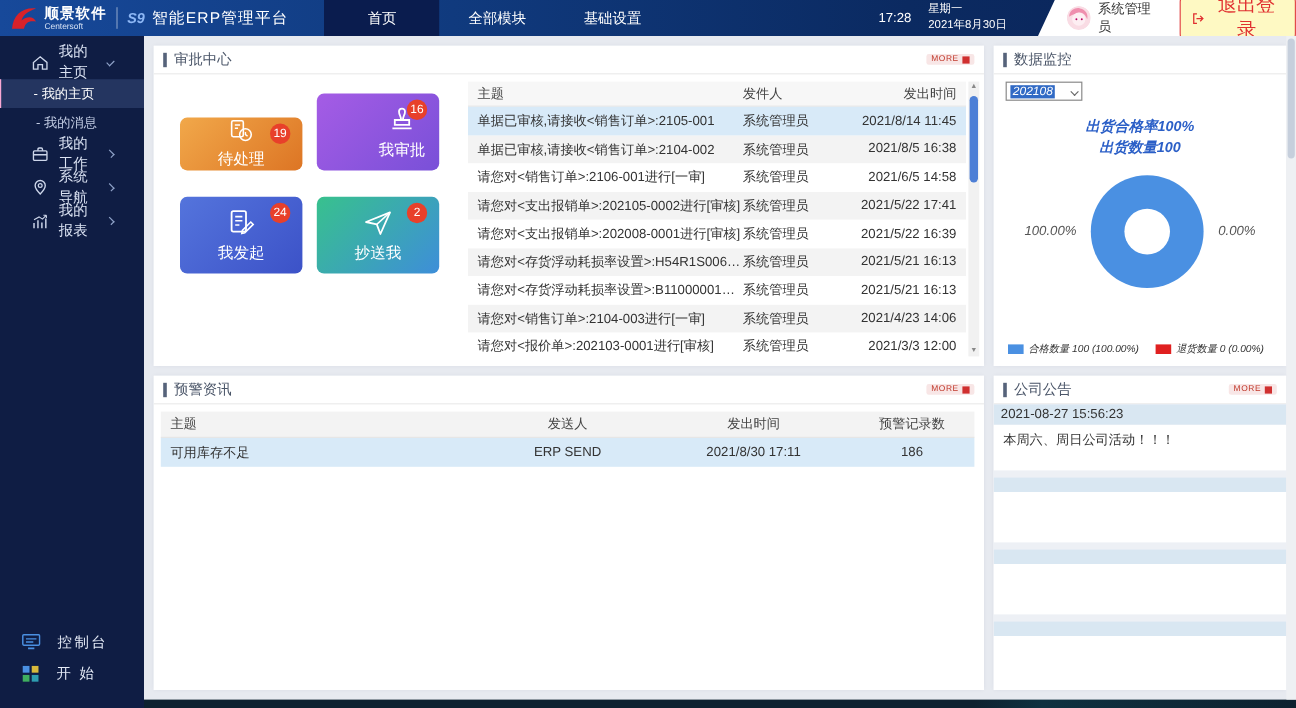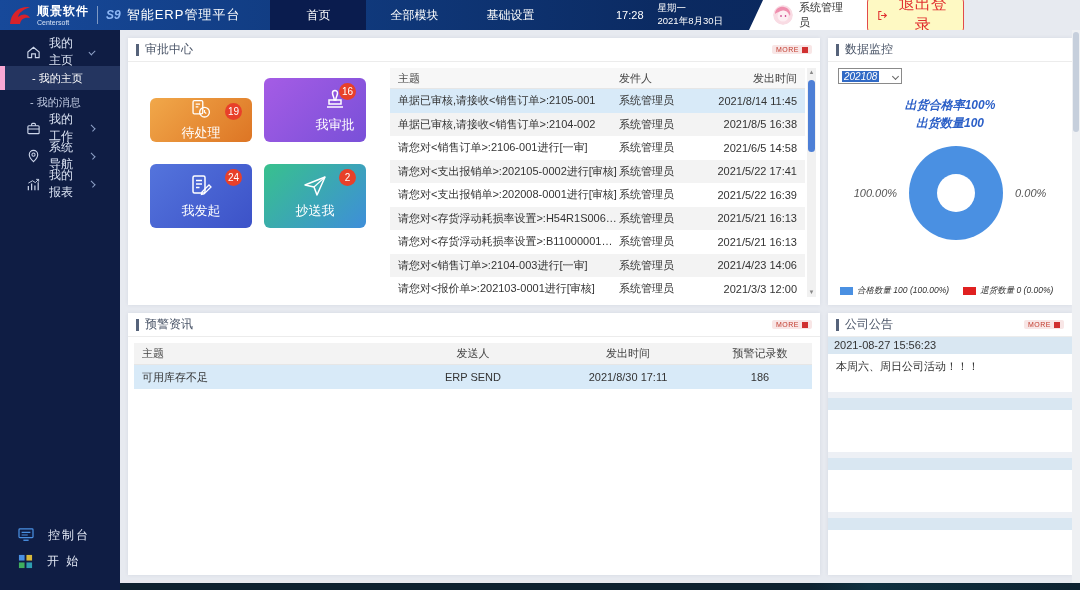--- a/index.html
+++ b/index.html
@@ -1,20 +1,20 @@
 <!DOCTYPE html>
 <html><head>
 <meta charset="utf-8">
 <style>
   * { margin:0; padding:0; box-sizing:border-box; }
   html,body { width:1080px; height:590px; overflow:hidden; }
   body { font-family:"Liberation Sans","DejaVu Sans",sans-serif; background:#e7eaf0; position:relative; }
 
   
-  .topbar { position:absolute; left:0; top:0; width:964px; height:30px;
+  .topbar { position:absolute; left:0; top:0; width:1080px; height:30px;
     background:linear-gradient(90deg,#17499a 0%,#103a7e 35%,#0b2a61 70%,#0a2458 100%);
     display:flex; align-items:center; color:#fff; z-index:5; }
   .logo { display:flex; align-items:center; gap:5px; padding-left:8px; }
   .logo-mark { width:24px; height:22px; }
   .logo-text { line-height:1; }
   .logo-title { font-size:12px; font-weight:bold; letter-spacing:1px; }
   .logo-subtitle { font-size:7px; color:#d6e2f5; margin-top:2px; }
   .logo-divider { width:1px; height:18px; background:rgba(255,255,255,.45); margin:0 8px; }
   .s9 { font-size:12px; font-weight:bold; font-style:italic; color:#8db7f5; margin-right:6px; }
   .app-title { font-size:13px; letter-spacing:1px; }
@@ -37,21 +37,21 @@
   .sidebar { position:absolute; left:0; top:30px; width:120px; bottom:0;
     background:#0f1d44; display:flex; flex-direction:column; padding-top:8px; }
   .side-item { height:28px; display:flex; align-items:center; gap:8px;
     padding:0 26px; color:#dbe3f3; font-size:12px; cursor:pointer; }
   .side-icon { width:15px; height:15px; flex:none; }
   .chev { width:6px; height:6px; border-right:1.5px solid #8fa2c8; border-bottom:1.5px solid #8fa2c8; margin-left:auto; }
   .chev.right { transform:rotate(-45deg); }
   .chev.down  { transform:rotate(45deg); }
   .sub-item { height:24px; display:flex; align-items:center; padding-left:30px;
     font-size:11px; color:#c3cde4; cursor:pointer; }
-  .sub-item.active { background:#243560; border-left:5px solid #f9a8d4; padding-left:27px; color:#fff; }
+  .sub-item.active { background:#243560; border-left:1px solid #f9a8d4; padding-left:27px; color:#fff; }
   .side-footer { margin-top:auto; padding:0 0 16px 18px; }
   .side-footer-item { height:26px; display:flex; align-items:center; gap:14px;
     color:#e4eaf6; font-size:12px; cursor:pointer; letter-spacing:2px; }
 
   
   .main { position:absolute; left:120px; top:30px; right:0; bottom:0;
     background:#e7eaf0; padding:8px 8px 15px 8px; display:grid;
     grid-template-columns:1fr 244px; grid-template-rows:267px 1fr; gap:8px; }
   .panel { background:#fff; box-shadow:0 0 4px rgba(20,40,80,.08); display:flex; flex-direction:column; overflow:hidden; }
   .panel-head { height:24px; flex:none; display:flex; align-items:center; gap:6px;

